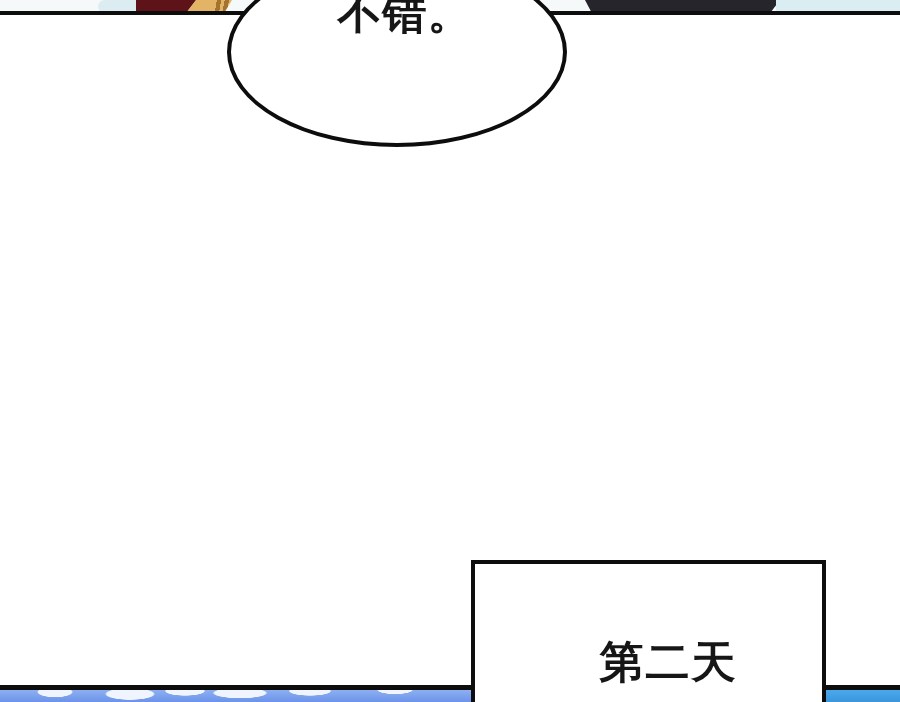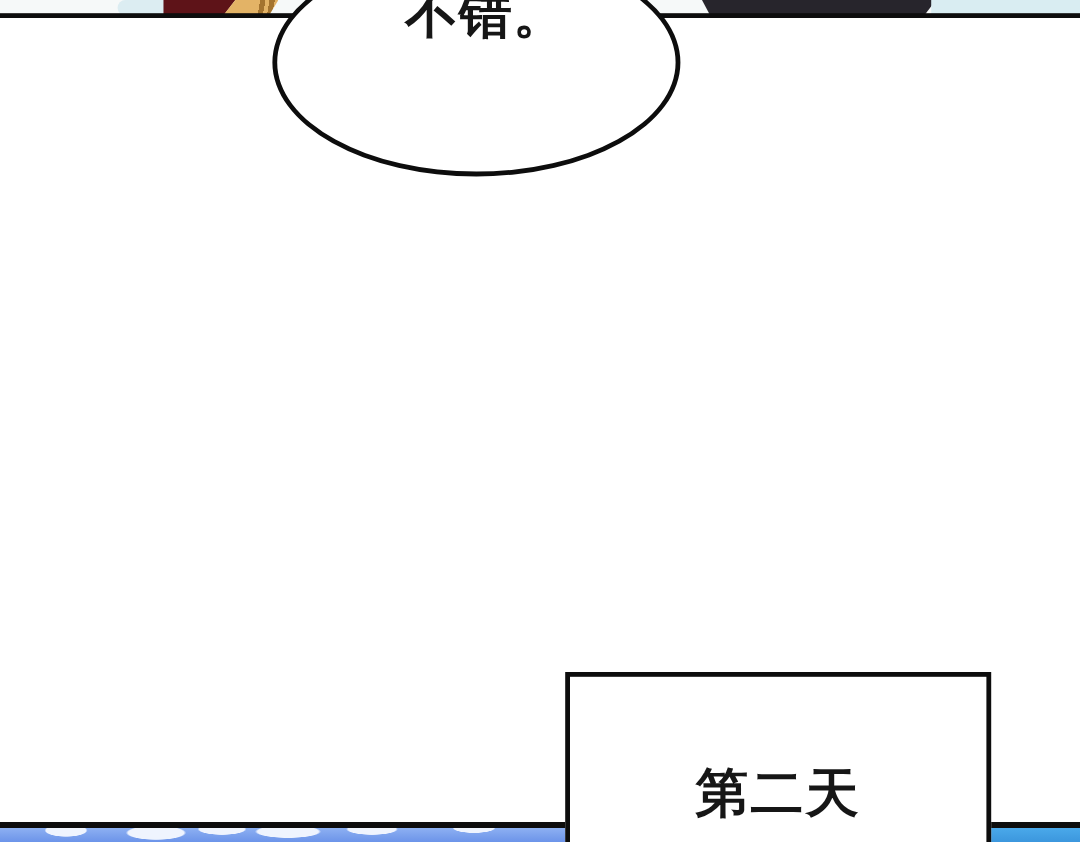--- a/index.html
+++ b/index.html
@@ -124,20 +124,21 @@
     position: absolute;
     left: 0; top: 74px;
     width: 100%;
     text-align: center;
     font-size: 44px;
     line-height: 48px;
     font-weight: 600;
     letter-spacing: 2px;
     color: var(--ink);
     white-space: nowrap;
+    padding-left: 20px;
   }
 </style>
 </head>
 <body>
 
 <div class="stage">
 
   <div class="top-strip">
     <div class="frag frag-sky-left"></div>
     <div class="frag frag-maroon"></div>

